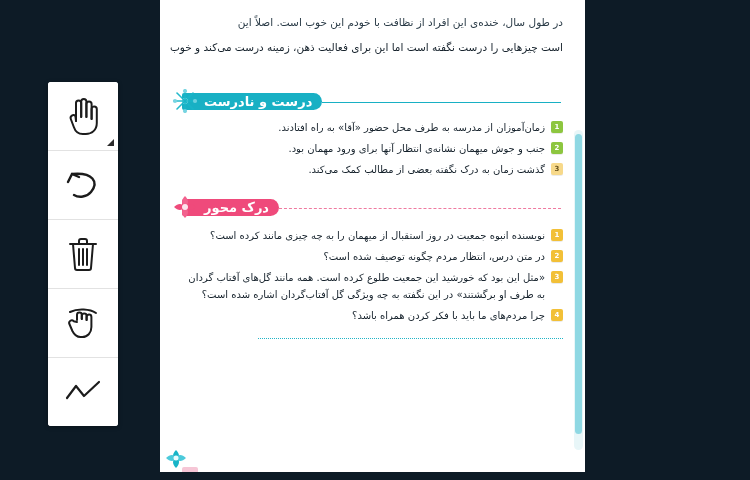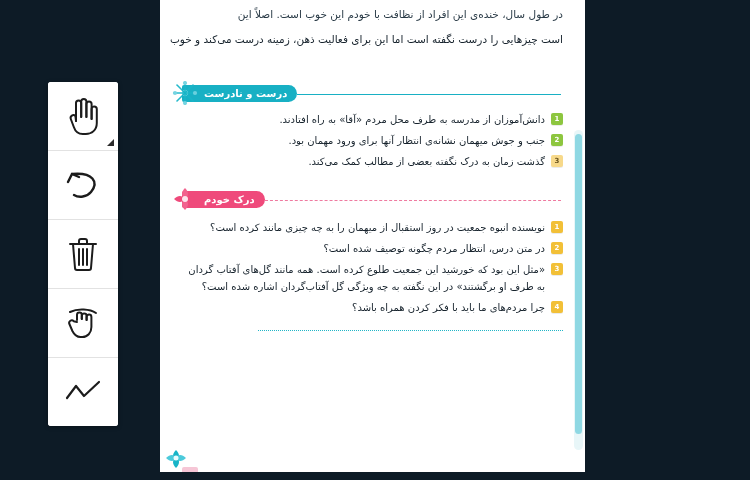--- a/index.html
+++ b/index.html
@@ -64,21 +64,21 @@
     height: 22px;
   }
   .ribbon {
     position: relative;
     height: 17px;
     display: flex;
     align-items: center;
     padding: 0 10px 0 22px;
     box-sizing: border-box;
     color: #ffffff;
-    font-size: 10px;
+    font-size: 13px;
     font-weight: bold;
     border-radius: 2px 9px 9px 2px;
     white-space: nowrap;
   }
   .ribbon.teal { background: #18b0c4; }
   .ribbon.pink { background: #ef4a7b; }
   .ribbon-tail {
     flex: 1 1 auto;
     height: 0;
     border-top: 1.5px solid #18b0c4;
@@ -224,21 +224,21 @@
 <body>
 
 <div id="app">
 
   <div id="left-dark"></div>
   <div id="right-dark"></div>
 
   <div id="page">
     <div id="page-inner">
 
-      <div class="para" style="padding-top:2px;">
+      <div class="para" style="padding-top:10px;">
         <span class="para-line first">در طول سال، خنده‌ی این افراد از نظافت با خودم این خوب است. اصلاً این</span>
         <span class="para-line">است چیزهایی را درست نگفته است اما این برای فعالیت ذهن، زمینه درست می‌کند و خوب</span>
       </div>
 
       <div class="section" style="margin-top:30px;">
         <div class="ribbon-row">
           <div class="ribbon teal">
             <span>درست و نادرست</span>
             <span class="flower">
               <svg width="30" height="30" viewBox="0 0 30 30">
@@ -261,37 +261,37 @@
                 </g>
               </svg>
             </span>
           </div>
           <div class="ribbon-tail solid-teal"></div>
         </div>
 
         <div class="qlist">
           <div class="qrow">
             <span class="bullet b-green">1</span>
-            <span class="qtext">دانش‌آموزان از مدرسه به طرف محل مردم «آقا» به راه افتادند.</span>
+            <span class="qtext">زمان‌آموزان از مدرسه به طرف محل حضور «آقا» به راه افتادند.</span>
           </div>
           <div class="qrow">
             <span class="bullet b-green">2</span>
             <span class="qtext">جنب و جوش میهمان نشانه‌ی انتظار آنها برای ورود مهمان بود.</span>
           </div>
           <div class="qrow">
             <span class="bullet b-cream">3</span>
             <span class="qtext">گذشت زمان به درک نگفته بعضی از مطالب کمک می‌کند.</span>
           </div>
         </div>
       </div>
 
       <div class="section" style="margin-top:18px;">
         <div class="ribbon-row">
           <div class="ribbon pink">
-            <span>درک خودم</span>
+            <span>درک محور</span>
             <span class="flower">
               <svg width="30" height="30" viewBox="0 0 30 30">
                 <g>
                   <path d="M15 4 C19 8 19 12 15 15 C11 12 11 8 15 4 Z" fill="#f2628e"></path>
                   <path d="M26 15 C22 19 18 19 15 15 C18 11 22 11 26 15 Z" fill="#ef4a7b"></path>
                   <path d="M15 26 C11 22 11 18 15 15 C19 18 19 22 15 26 Z" fill="#f2628e"></path>
                   <path d="M4 15 C8 11 12 11 15 15 C12 19 8 19 4 15 Z" fill="#ef4a7b"></path>
                   <circle cx="15" cy="15" r="3" fill="#fde3ec"></circle>
                 </g>
               </svg>

